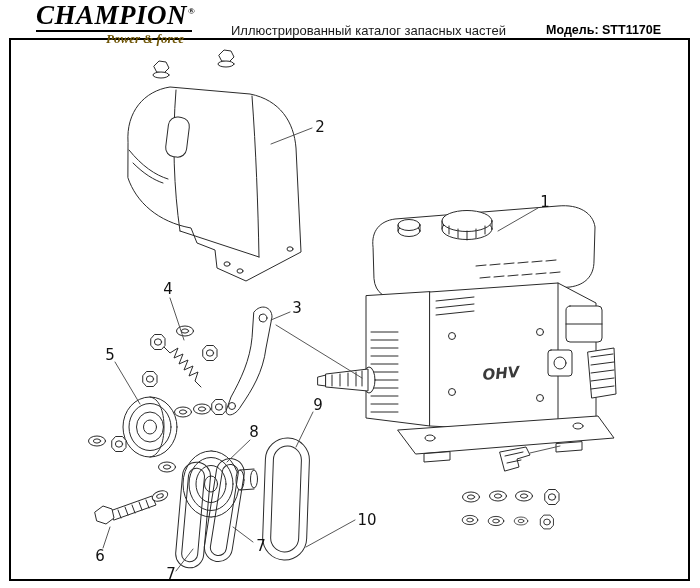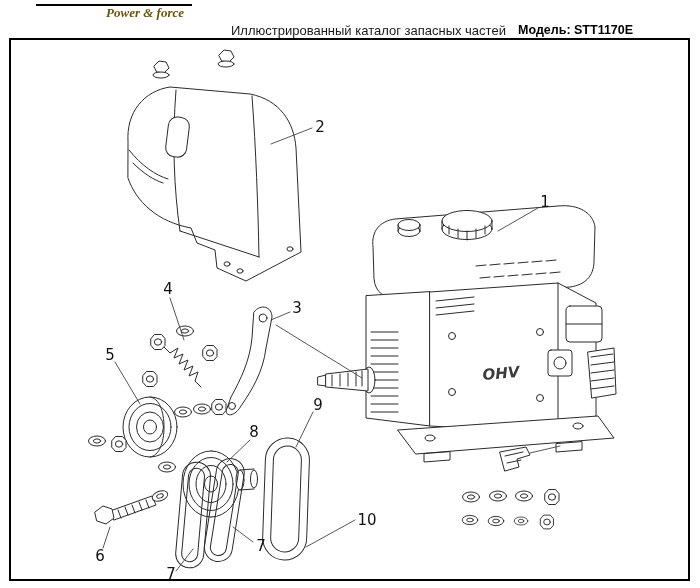--- a/index.html
+++ b/index.html
@@ -16,31 +16,32 @@
     font-family:"Liberation Serif",serif;font-style:italic;font-weight:700;
     font-size:27px;line-height:.95;letter-spacing:.5px;color:#000;white-space:nowrap;
   }
   .brand sup{font-size:9px;font-style:normal;margin-left:1px;}
   .tagline{
     font-family:"Liberation Serif",serif;font-style:italic;font-weight:700;
     font-size:13px;color:#6e5405;text-align:right;padding-right:8px;
     border-top:2.5px solid #000;margin-top:1px;line-height:1.15;
   }
   .doc-title{position:absolute;left:231px;top:23px;font-size:13px;color:#1a1a1a;z-index:3;}
-  .model{position:absolute;left:518px;top:23px;font-size:12.5px;font-weight:700;color:#000;z-index:3;}
+  .model{position:absolute;left:546px;top:23px;font-size:12.5px;font-weight:700;color:#000;z-index:3;}
   .art{position:absolute;left:9px;top:40px;width:681px;height:541px;z-index:2;}
   .callout{font:15px "DejaVu Sans",sans-serif;fill:#111;stroke:none;text-anchor:middle;}
   .ohv{font:italic 700 15px "DejaVu Sans",sans-serif;fill:#3a3a3a;stroke:none;}
 </style>
 </head>
 <body>
 
 <div class="frame"></div>
 
 <div class="logo">
+  <div class="brand"><span>CHAMPION</span><sup>®</sup></div>
   <div class="tagline">Power &amp; force</div>
 </div>
 <div class="doc-title">Иллюстрированный каталог запасных частей</div>
 <div class="model">Модель: STT1170E</div>
 
 <svg class="art" viewBox="9 40 681 541" stroke="#2b2b2b" stroke-width="1" fill="none" stroke-linecap="round" stroke-linejoin="round">
   <defs>
     <g id="hexnut">
       <path fill="#fff" stroke="#2b2b2b" d="M-7,-3.5 L-3.5,-7.5 L3.5,-7.5 L7,-3.5 L7,3.5 L3.5,7.5 L-3.5,7.5 L-7,3.5 Z"></path>
       <ellipse fill="#fff" stroke="#2b2b2b" cx="0" cy="0" rx="3.6" ry="3.2"></ellipse>

